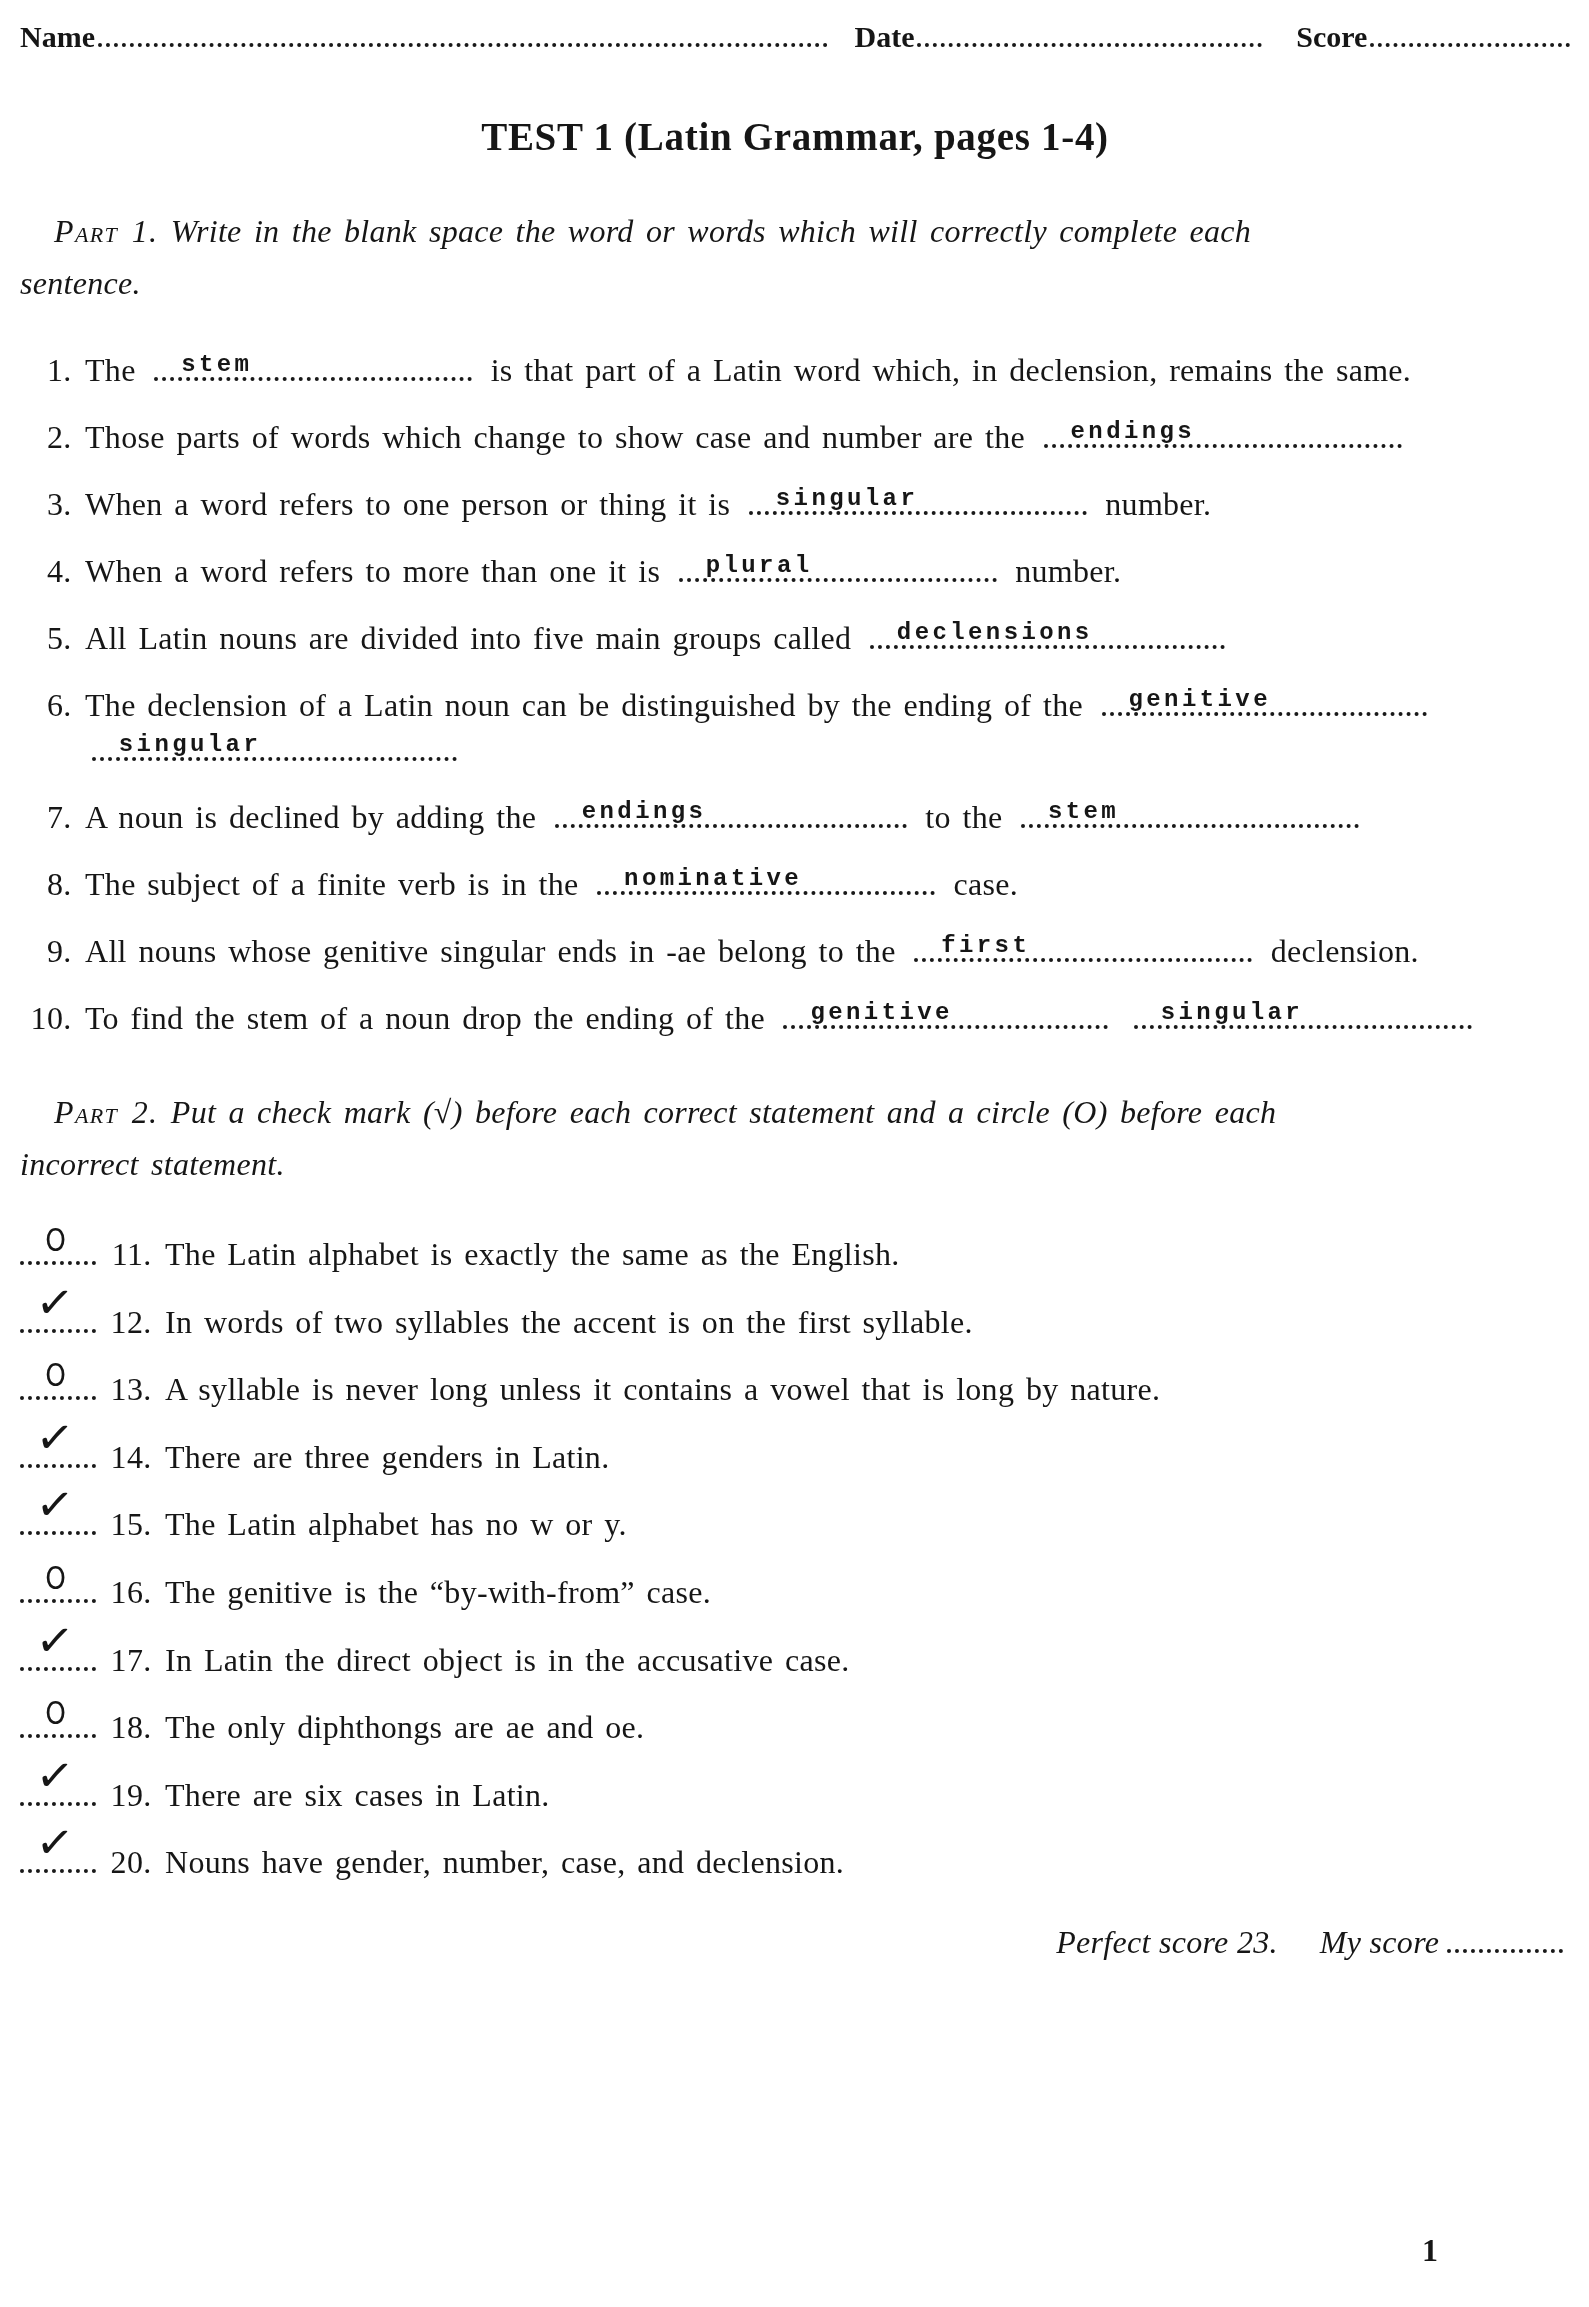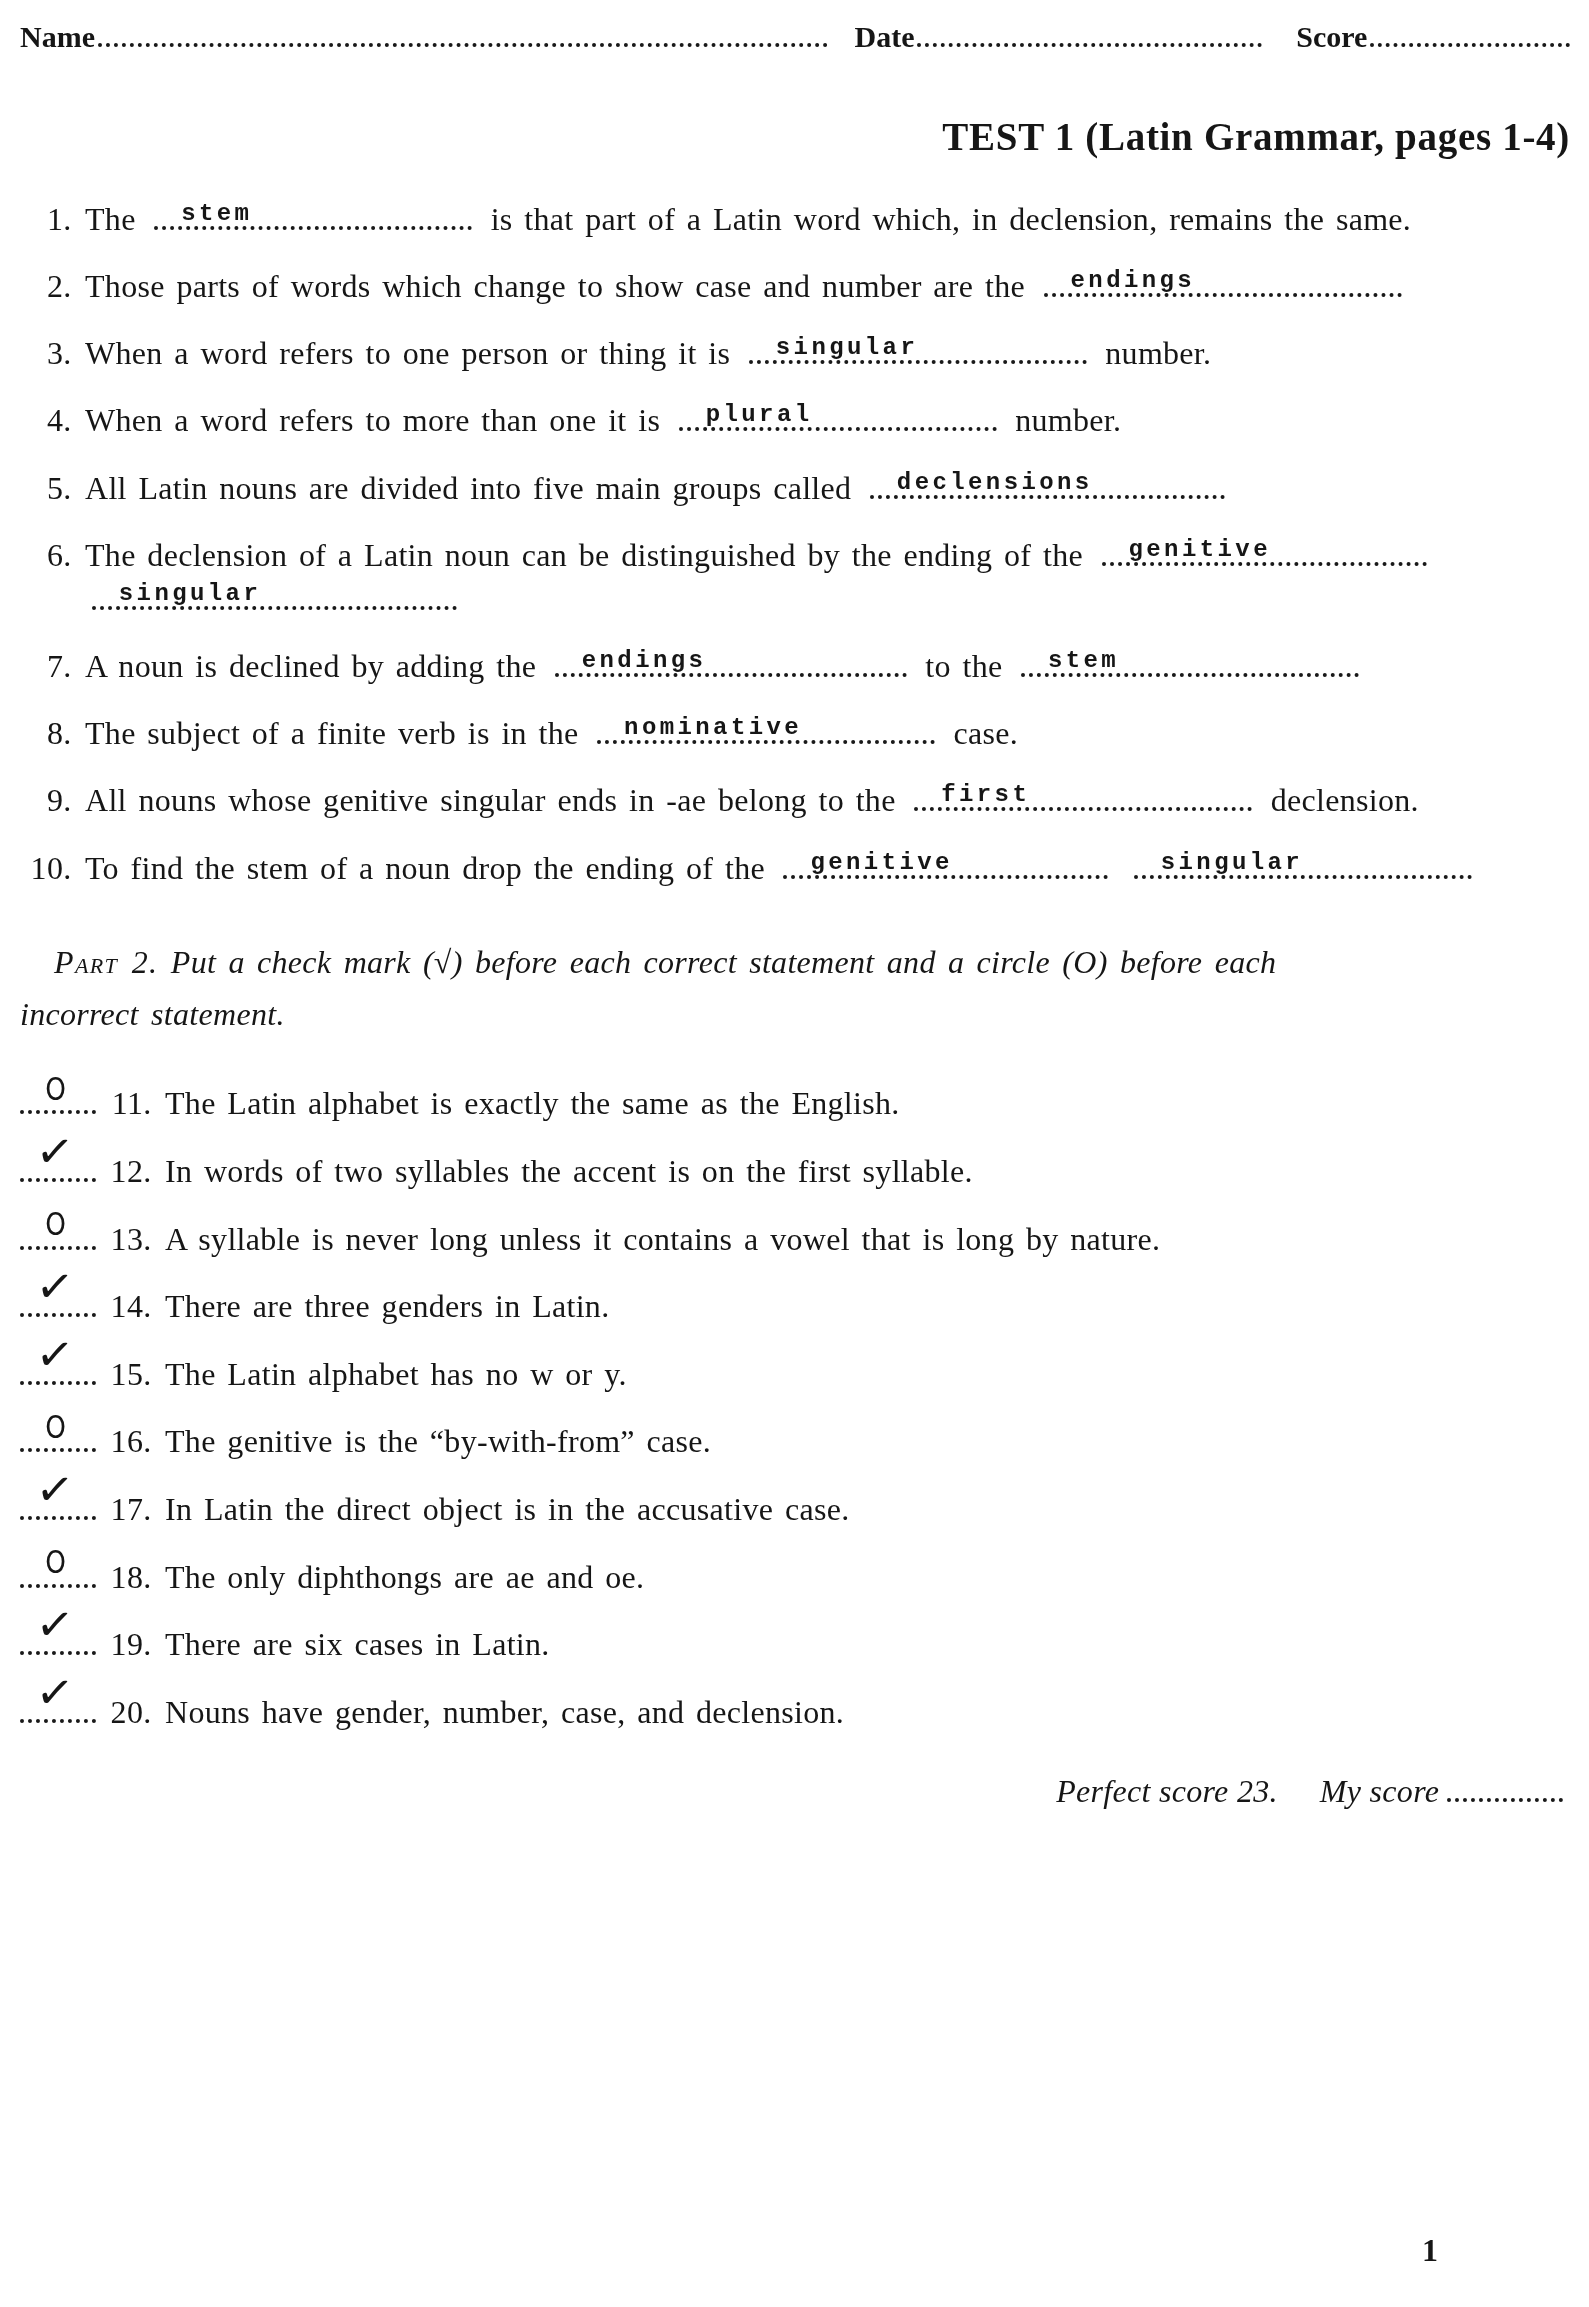--- a/index.html
+++ b/index.html
@@ -18,21 +18,21 @@
   
   .header-row{display:flex;align-items:flex-end;font-size:30px;font-weight:bold;line-height:1.1;}
   .h-label{white-space:nowrap;}
   .dots{border-bottom:4px dotted #191919;height:2.7px;margin:0 0 6px 2.7px;}
   .dots-name{flex:1 1 auto;}
   .dots-date{flex:0 0 345px;}
   .dots-score{flex:0 0 200px;}
   .h-date{margin-left:27px;}
   .h-score{margin-left:34px;}
   
-  .title{margin:61px 0 0 0;text-align:right;font-size:39px;font-weight:bold;letter-spacing:0.7px;}
+  .title{margin:61px 0 0 0;text-align:center;font-size:39px;font-weight:bold;letter-spacing:0.7px;}
   
   .instructions{margin:47px 0 0 0;font-size:32px;font-style:italic;line-height:1.62;letter-spacing:0.3px;word-spacing:4px;}
   .part-label{font-variant:small-caps;letter-spacing:1.4px;padding-left:34px;}
   .instr-text{white-space:pre-line;}
   
   #part1-questions{margin-top:38px;}
   .p1-q{display:flex;font-size:32px;line-height:1.38;margin-bottom:23px;letter-spacing:0.3px;word-spacing:3.4px;}
   .q-num{flex:0 0 65px;text-align:right;padding-right:13.5px;box-sizing:border-box;}
   .q-body{flex:1 1 auto;}
   .blank{display:inline-block;position:relative;height:6.8px;border-bottom:4px dotted #191919;margin:0 6.8px;vertical-align:baseline;}
@@ -64,20 +64,22 @@
     <span class="h-label">Name</span>
     <span class="dots dots-name"></span>
     <span class="h-label h-date">Date</span>
     <span class="dots dots-date"></span>
     <span class="h-label h-score">Score</span>
     <span class="dots dots-score"></span>
   </div>
 
   <h1 class="title">TEST 1 (Latin Grammar, pages 1-4)</h1>
 
+  <p class="instructions"><span class="part-label">Part 1.</span> <span class="instr-text">Write in the blank space the word or words which will correctly complete each
+sentence.</span></p>
 
   <div id="part1-questions">
       <div class="p1-q">
         <span class="q-num">1.</span>
         <span class="q-body"><span class="q-text">The</span> <span class="blank" style="width: 318px;"><span class="answer">stem</span></span> <span class="q-text">is that part of a Latin word which, in declension, remains the same.</span> </span>
       </div>
       <div class="p1-q">
         <span class="q-num">2.</span>
         <span class="q-body"><span class="q-text">Those parts of words which change to show case and number are the</span> <span class="blank" style="width: 358px;"><span class="answer">endings</span></span> </span>
       </div>

